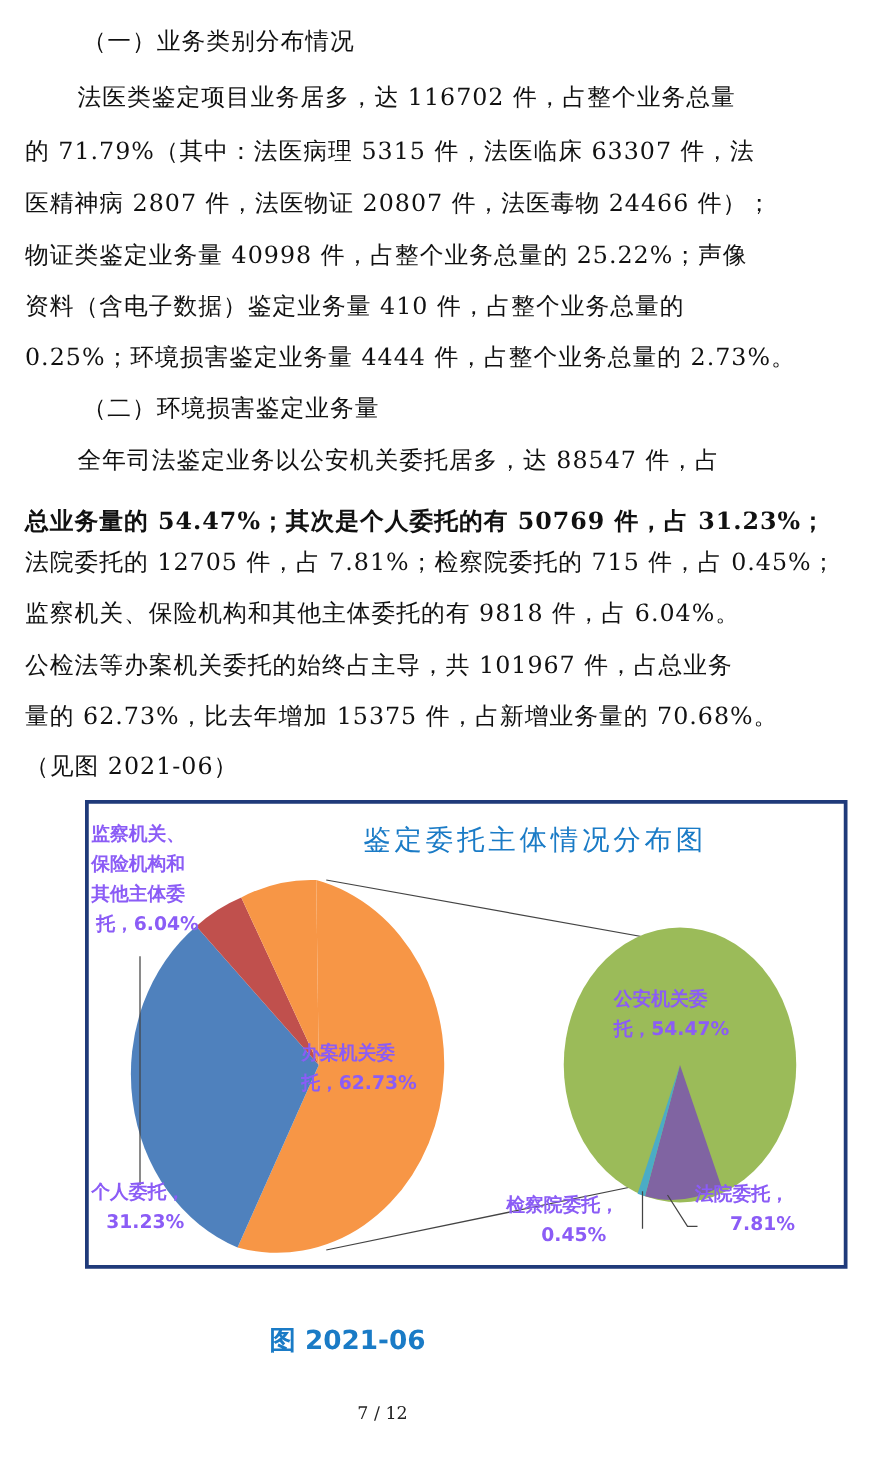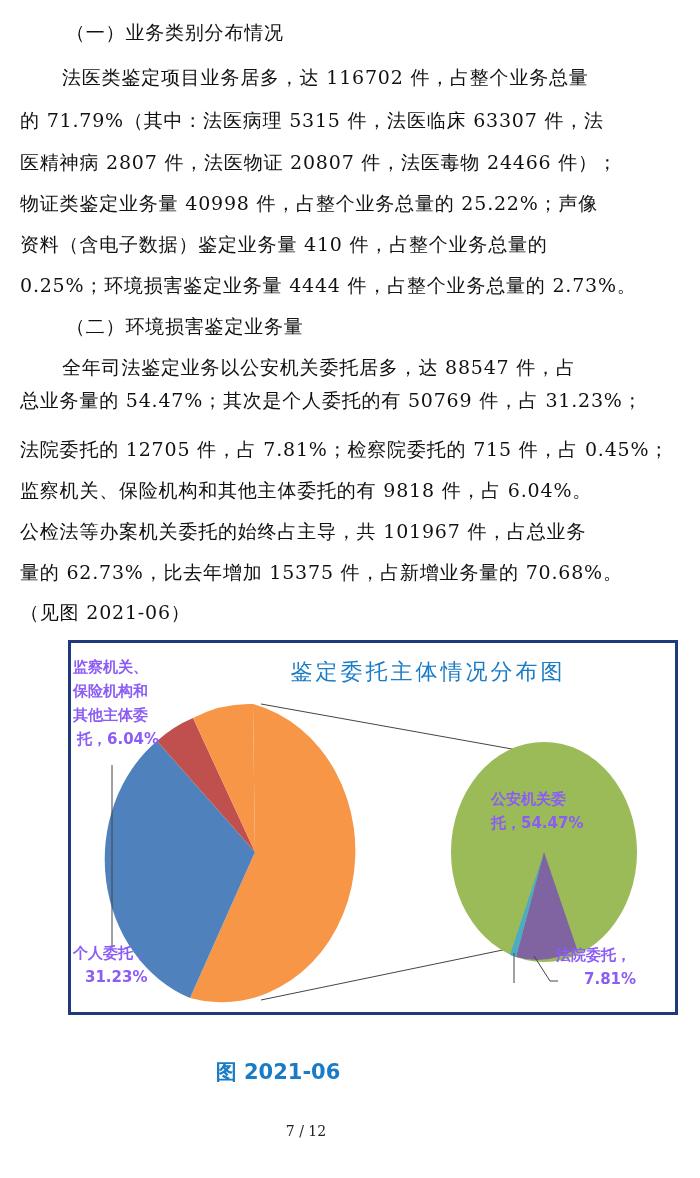--- a/index.html
+++ b/index.html
@@ -26,21 +26,21 @@
 <div class="line heading" style="left:66px; top:20px;">（一）业务类别分布情况</div>
 <div class="line" style="left:62px; top:65px;">法医类鉴定项目业务居多，达 116702 件，占整个业务总量</div>
 <div class="line" style="top:108px;">的 71.79%（其中：法医病理 5315 件，法医临床 63307 件，法</div>
 <div class="line" style="top:150px;">医精神病 2807 件，法医物证 20807 件，法医毒物 24466 件）；</div>
 <div class="line" style="top:191px;">物证类鉴定业务量 40998 件，占整个业务总量的 25.22%；声像</div>
 <div class="line" style="top:232px;">资料（含电子数据）鉴定业务量 410 件，占整个业务总量的</div>
 <div class="line" style="top:273px;">0.25%；环境损害鉴定业务量 4444 件，占整个业务总量的 2.73%。</div>
 
 <div class="line heading" style="left:66px; top:314px;">（二）环境损害鉴定业务量</div>
 <div class="line" style="left:62px; top:355px;">全年司法鉴定业务以公安机关委托居多，达 88547 件，占</div>
-<div class="line" style="top:388px;">总业务量的 54.47%；其次是个人委托的有 50769 件，占 31.23%；</div>
+<div class="line" style="top:404px;font-weight:bold;">总业务量的 54.47%；其次是个人委托的有 50769 件，占 31.23%；</div>
 <div class="line" style="top:437px;">法院委托的 12705 件，占 7.81%；检察院委托的 715 件，占 0.45%；</div>
 <div class="line" style="top:478px;">监察机关、保险机构和其他主体委托的有 9818 件，占 6.04%。</div>
 <div class="line" style="top:519px;">公检法等办案机关委托的始终占主导，共 101967 件，占总业务</div>
 <div class="line" style="top:560px;text-align:center;">量的 62.73%，比去年增加 15375 件，占新增业务量的 70.68%。</div>
 <div class="line" style="top:600px;">（见图 2021-06）</div>
 
 <div class="chart-frame">
   <svg width="604" height="369" viewBox="0 0 604 369">
 
     <g>
@@ -77,26 +77,34 @@
     <div>保险机构和</div>
     <div>其他主体委</div>
     <div style="padding-left:4px">托，6.04%</div>
   </div>
 
   <div class="lbl" style="left:2px; top:298px;">
     <div>个人委托，</div>
     <div style="padding-left:12px">31.23%</div>
   </div>
 
+  <div class="lbl" style="left:170px; top:187px;">
+    <div>办案机关委</div>
+    <div>托，62.73%</div>
+  </div>
 
   <div class="lbl" style="left:420px; top:144px;">
     <div>公安机关委</div>
     <div>托，54.47%</div>
   </div>
 
+  <div class="lbl" style="left:334px; top:309px;">
+    <div>检察院委托，</div>
+    <div style="padding-left:28px">0.45%</div>
+  </div>
 
   <div class="lbl" style="left:485px; top:300px;">
     <div>法院委托，</div>
     <div style="padding-left:28px">7.81%</div>
   </div>
 </div>
 
 <div class="fig-caption">图 2021-06</div>
 <div class="page-num">7 / 12</div>
 

